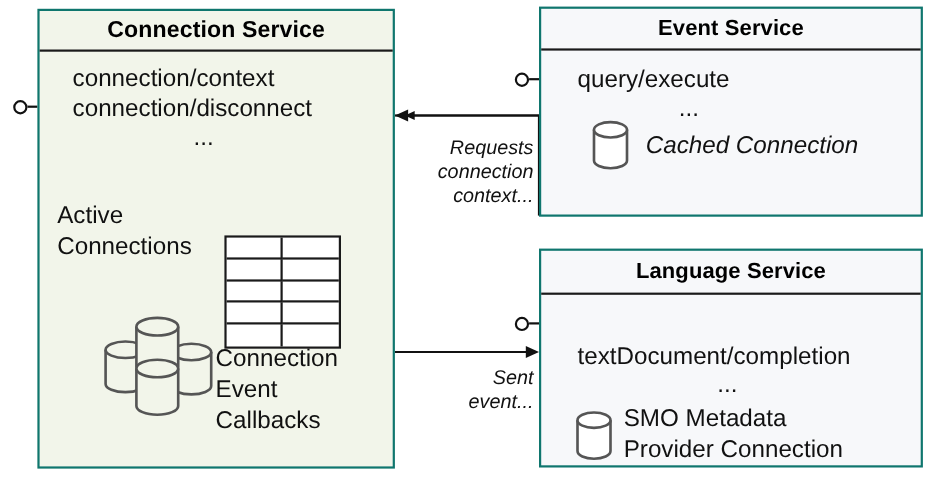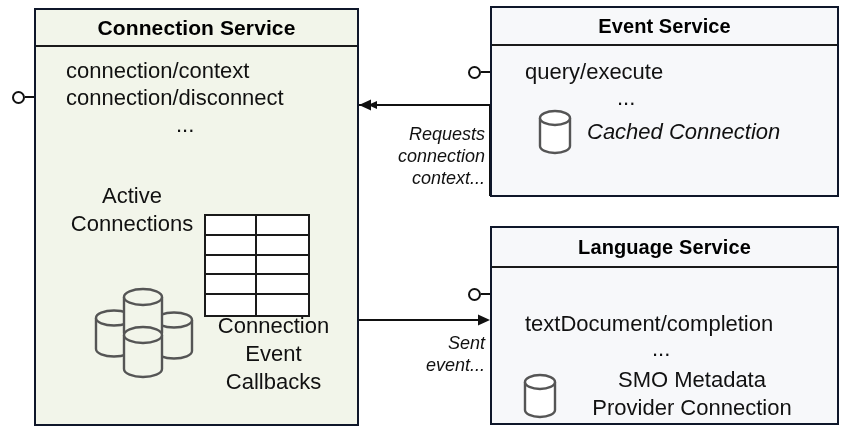--- a/index.html
+++ b/index.html
@@ -20,21 +20,21 @@
     position: absolute;
     left: 0; top: 0;
     width: 846px;
     height: 436px;
   }
 
   
   .service-box {
     position: absolute;
     box-sizing: border-box;
-    border: 2px solid #0f172a;
+    border: 2px solid #0f766e;
     display: flex;
     flex-direction: column;
   }
   .service-header {
     box-sizing: border-box;
     border-bottom: 2px solid #1a1a1a;
     text-align: center;
     font-weight: bold;
     letter-spacing: 0.1px;
     display: flex;
@@ -88,21 +88,21 @@
   .ellipsis-text {
     position: absolute;
     font-size: 22px;
     line-height: 24px;
     color: #111111;
   }
   .caption-text {
     position: absolute;
     font-size: 22px;
     line-height: 28px;
-    text-align: center;
+    text-align: left;
     color: #111111;
   }
 
   
   #cs-op-connect   { left: 30px;  top: 10px; }
   #cs-op-disconnect{ left: 30px;  top: 37px; }
   #cs-ellipsis     { left: 140px; top: 66px; }
   #cs-active-label { left: 16px;  top: 135px; width: 160px; }
   #cs-callbacks-label { left: 160px; top: 265px; width: 155px; }
 

